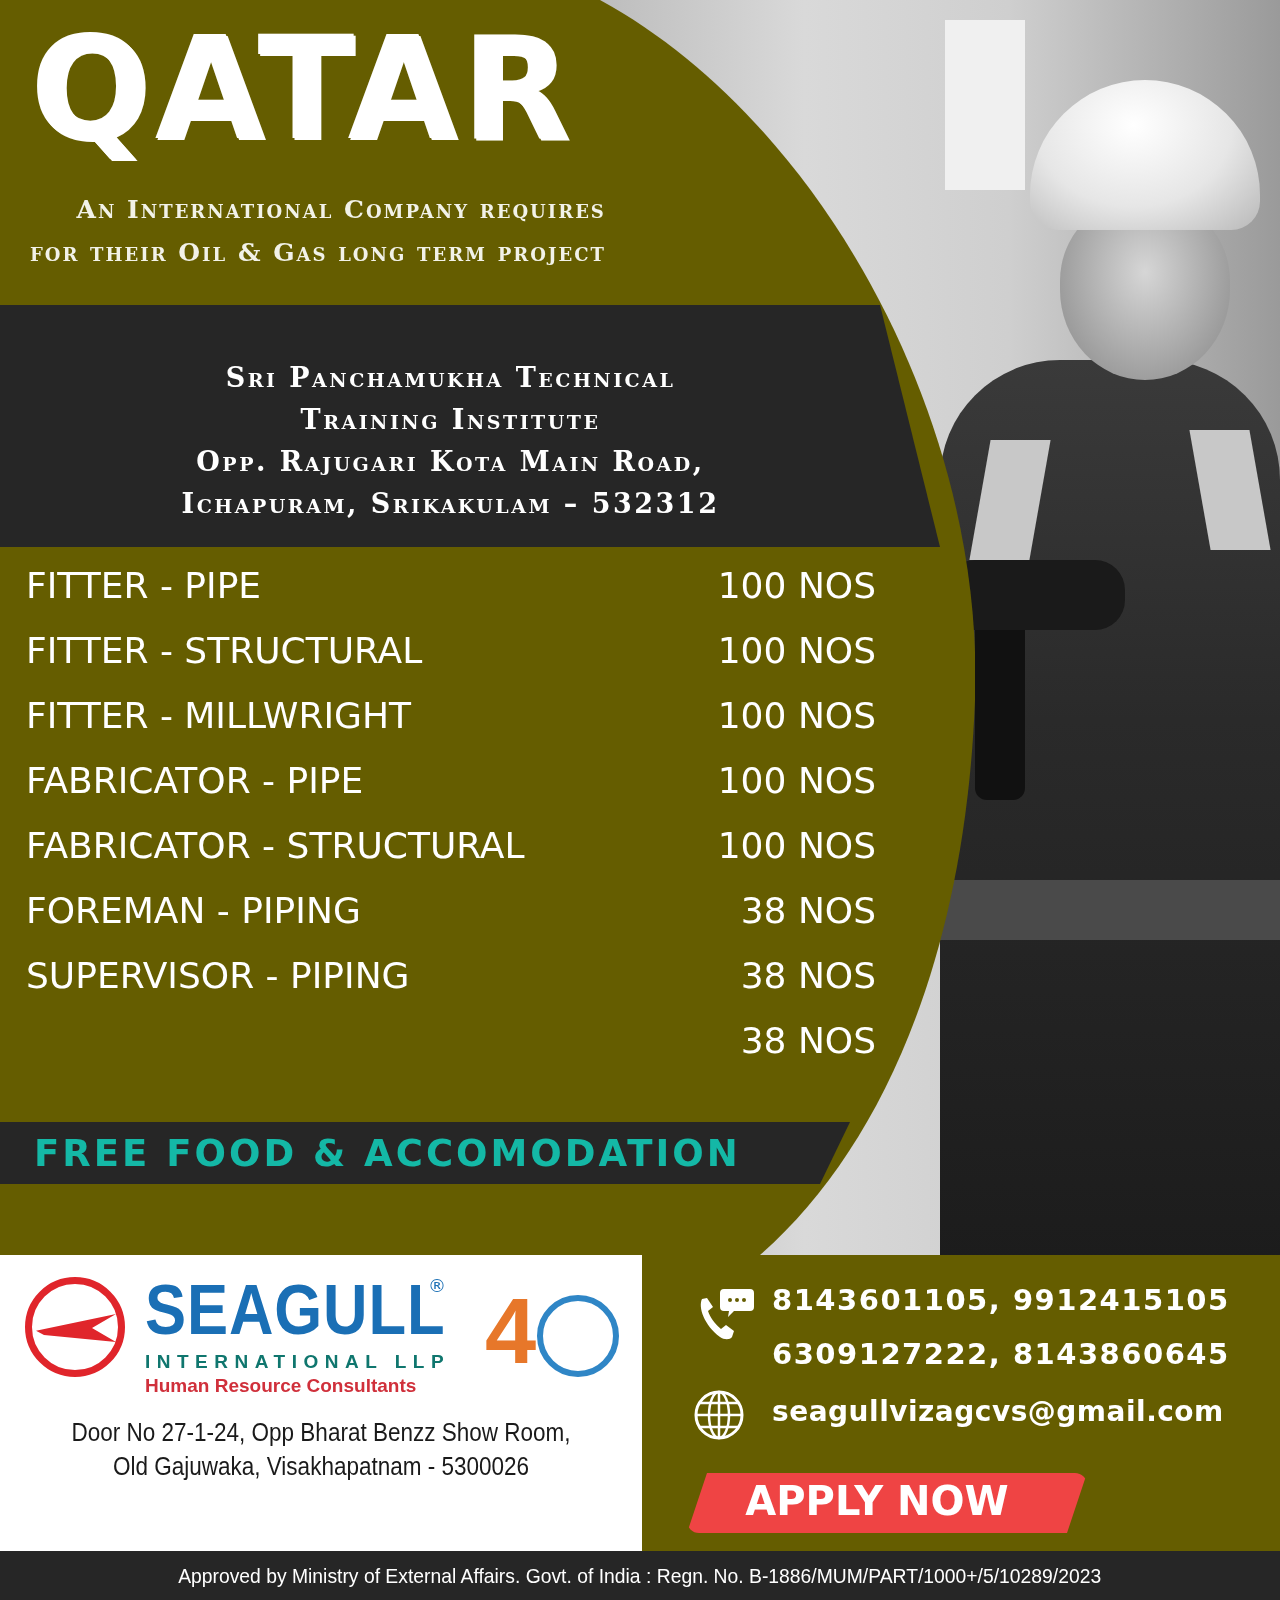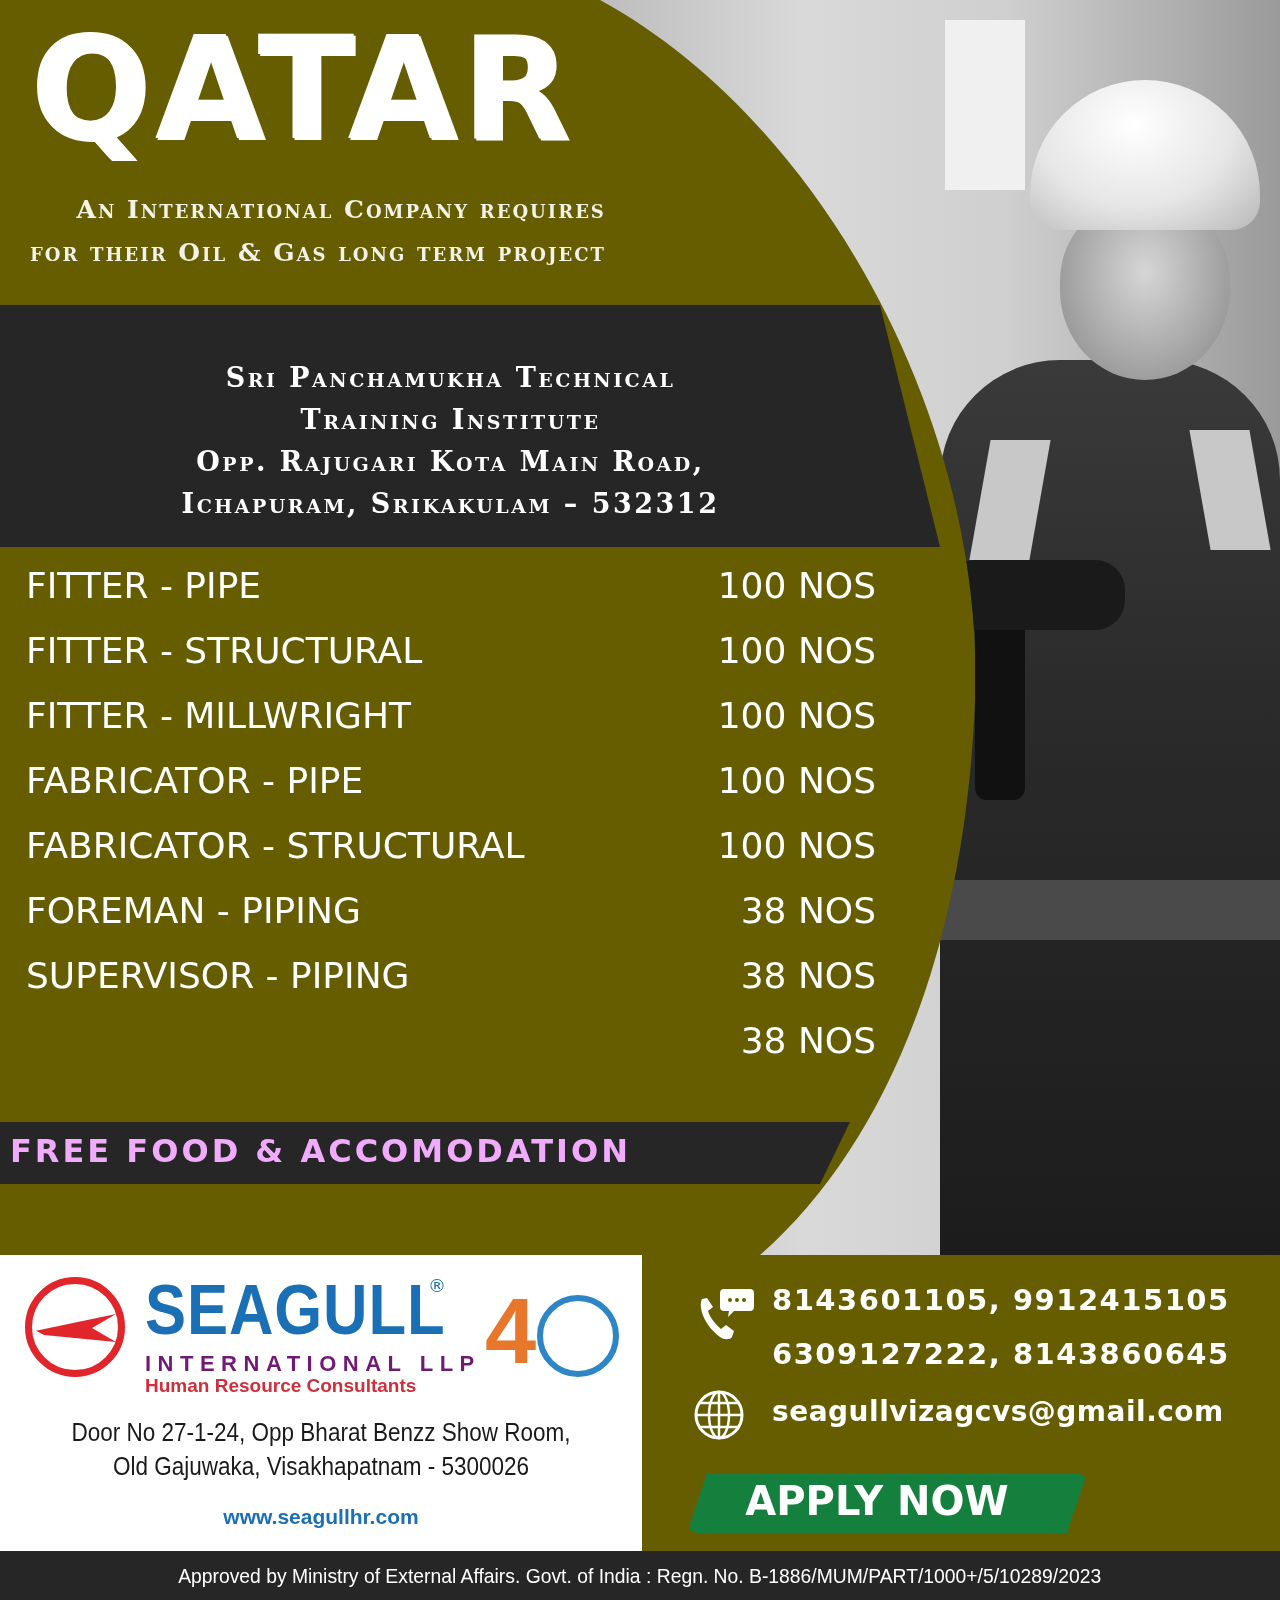--- a/index.html
+++ b/index.html
@@ -76,22 +76,22 @@
   .jobs { position: absolute; left: 26px; top: 565px; width: 850px; }
   .job-row { position: relative; height: 65px; color: #fff; font-weight: normal; font-size: 36px; letter-spacing: 0px; }
   .job-row .title-cell { position: absolute; left: 0; top: 0; white-space: nowrap; }
   .job-row .qty-cell { position: absolute; right: 0; top: 0; text-align: right; white-space: nowrap; }
 
   .perk-bar {
     position: absolute; left: 0; top: 1122px; width: 850px; height: 62px;
     background: #262626; clip-path: polygon(0 0, 850px 0, 820px 62px, 0 62px);
   }
   .perk-bar span {
-    position: absolute; left: 10px; top: 10px; color: #f0abfc;
-    font-weight: bold; font-size: 32px; letter-spacing: 3px;
+    position: absolute; left: 34px; top: 10px; color: #14b8a6;
+    font-weight: bold; font-size: 37px; letter-spacing: 3px;
   }
 
   
   .company-card {
     position: absolute; left: 0; top: 1255px; width: 642px; height: 296px; background: #ffffff;
   }
   .logo-circle {
     position: absolute; left: 25px; top: 22px; width: 100px; height: 100px;
     border: 7px solid #e0252b; border-radius: 50%;
   }
@@ -99,22 +99,22 @@
     position: absolute; left: 4px; top: 30px; width: 80px; height: 28px;
     background: #e0252b; clip-path: polygon(0 60%, 100% 0, 70% 50%, 100% 100%, 10% 75%);
   }
   .brand-name {
     position: absolute; left: 145px; top: 20px; color: #1a6fb5;
     font-family: "Liberation Sans", sans-serif; font-weight: bold; font-size: 70px;
     transform: scaleX(0.88); transform-origin: left top; letter-spacing: 1px; line-height: 1;
   }
   .brand-reg { position: absolute; left: 428px; top: 20px; color: #1a6fb5; font-size: 18px; }
   .brand-sub {
-    position: absolute; left: 145px; top: 96px; color: #701a75;
-    font-family: "Liberation Sans", sans-serif; font-size: 22px; letter-spacing: 6.5px; font-weight: bold;
+    position: absolute; left: 145px; top: 96px; color: #0f766e;
+    font-family: "Liberation Sans", sans-serif; font-size: 19px; letter-spacing: 6.5px; font-weight: bold;
   }
   .brand-tag {
     position: absolute; left: 145px; top: 120px; color: #d0303b;
     font-family: "Liberation Sans", sans-serif; font-size: 19px; font-weight: bold;
   }
   .anniv {
     position: absolute; left: 485px; top: 30px; width: 140px; height: 100px;
   }
   .anniv .four {
     position: absolute; left: 0; top: 0; font-family: "Liberation Sans", sans-serif;
@@ -139,21 +139,21 @@
   .phone-icon { position: absolute; left: 52px; top: 30px; width: 60px; height: 58px; }
   .phone-line {
     position: absolute; left: 130px; color: #fff; font-weight: bold; font-size: 29px; letter-spacing: 1.5px;
   }
   .globe-icon { position: absolute; left: 52px; top: 135px; width: 50px; height: 50px; }
   .email {
     position: absolute; left: 130px; top: 140px; color: #fff; font-weight: bold; font-size: 28px; letter-spacing: 0.5px;
   }
   .apply-btn {
     position: absolute; left: 45px; top: 218px; width: 400px; height: 60px;
-    background: #15803d; clip-path: polygon(20px 0, 400px 0, 380px 60px, 0 60px);
+    background: #ef4444; clip-path: polygon(20px 0, 400px 0, 380px 60px, 0 60px);
     border-radius: 12px;
   }
   .apply-btn span {
     position: absolute; left: 0; width: 380px; top: 5px; text-align: center;
     color: #fff; font-weight: 900; font-size: 40px;
   }
 
   .footer {
     position: absolute; left: 0; top: 1551px; width: 1280px; height: 49px; background: #262626;
     color: #fff; text-align: center;
@@ -240,21 +240,20 @@
   <div class="brand-sub">INTERNATIONAL LLP</div>
   <div class="brand-tag">Human Resource Consultants</div>
   <div class="anniv">
     <div class="four">4</div>
     <div class="zero"></div>
   </div>
   <div class="address">
     <div>Door No 27-1-24, Opp Bharat Benzz Show Room,</div>
     <div>Old Gajuwaka, Visakhapatnam - 5300026</div>
   </div>
-  <div class="website">www.seagullhr.com</div>
 </div>
 
 <div class="contacts">
   <svg class="phone-icon" viewBox="0 0 60 58">
     <path d="M8 14 C4 22 10 40 26 52 C30 55 36 55 38 52 L40 46 L32 40 L27 44 C20 38 16 32 14 26 L19 22 L13 13 Z" fill="#fff"></path>
     <path d="M30 4 H56 Q60 4 60 8 V22 Q60 26 56 26 H40 L34 32 L35 26 H30 Q26 26 26 22 V8 Q26 4 30 4 Z" fill="#fff"></path>
     <circle cx="36" cy="15" r="2" fill="#655d00"></circle>
       <circle cx="43" cy="15" r="2" fill="#655d00"></circle>
       <circle cx="50" cy="15" r="2" fill="#655d00"></circle>
   </svg>

